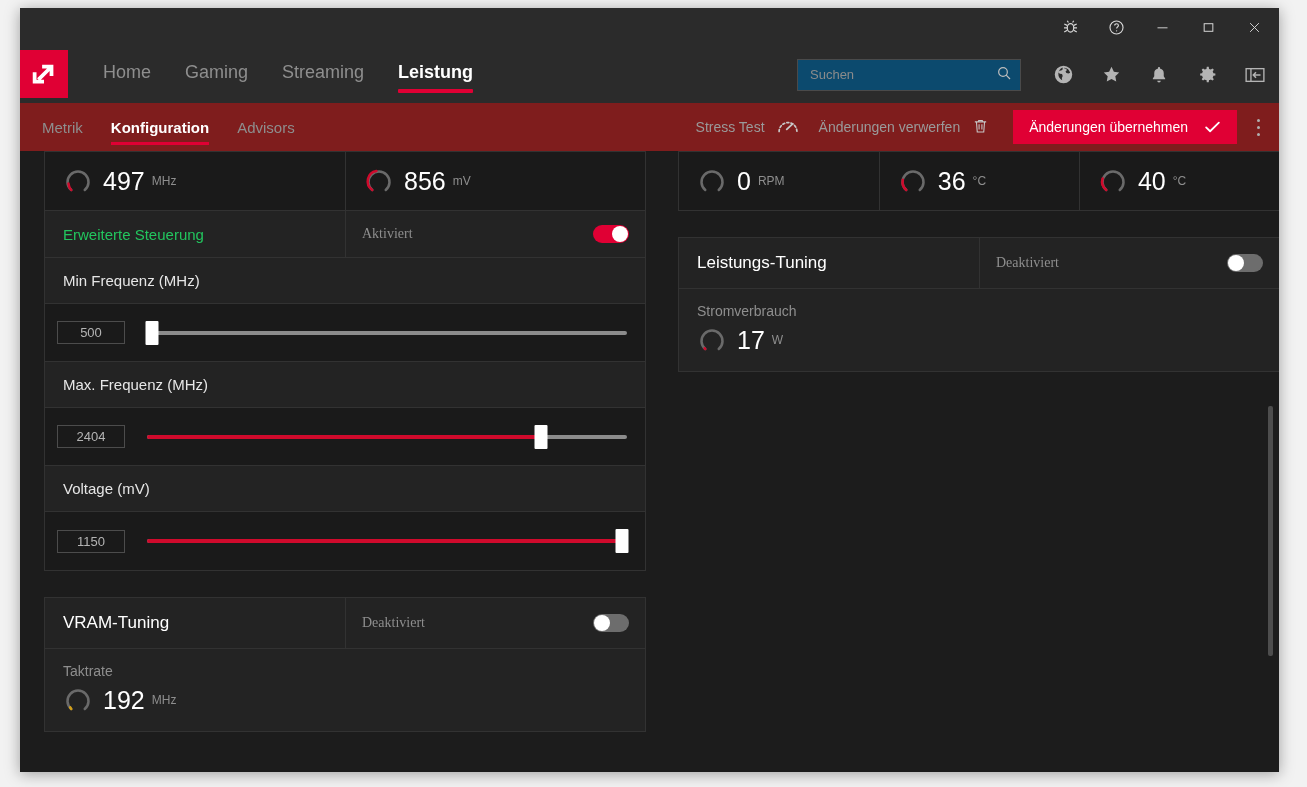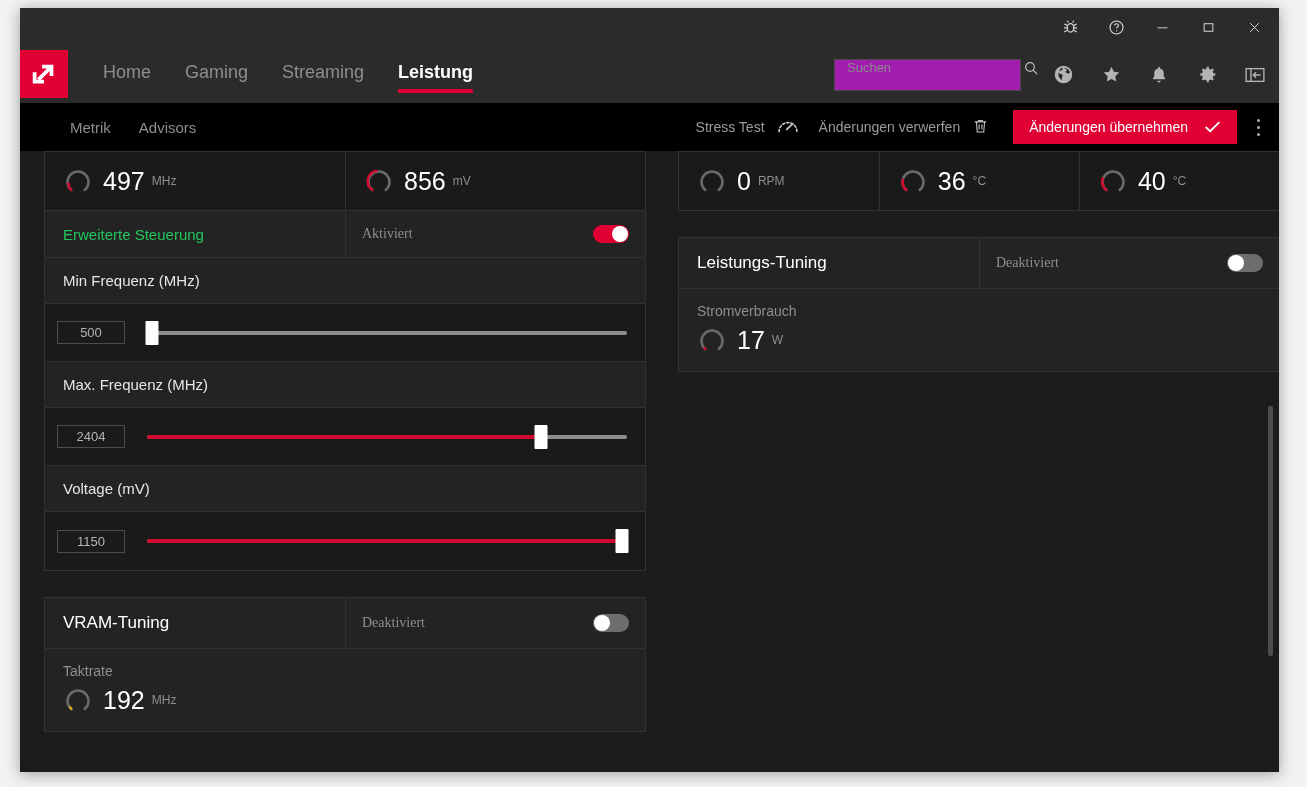--- a/index.html
+++ b/index.html
@@ -67,24 +67,24 @@
     height: 4px; background: #e00034;
     border-radius: 1px;
   }
   .nav-right {
     margin-left: auto;
     display: flex;
     align-items: center;
     padding-right: 0px;
   }
   .searchbox {
-    width: 187px; height: 32px;
+    width: 224px; height: 32px;
     border: 1px solid #4a4a4a;
-    background: #a21caf;
-    display: flex; align-items: flex-start;
+    background: #0c4a6e;
+    display: flex; align-items: center;
     padding: 0 8px 0 12px;
     margin-right: 18px;
   }
   .searchbox input {
     flex: 1;
     background: transparent;
     border: none; outline: none;
     color: #b9b9b9;
     font-size: 13px;
     font-family: "Liberation Sans", sans-serif;
@@ -92,25 +92,25 @@
   .searchbox input::placeholder { color: #8b8b8b; }
   .nav-icon {
     width: 48px; height: 48px;
     display: flex; align-items: center; justify-content: center;
     color: #b4b4b4;
   }
 
   
   .subnav {
     height: 48px;
-    background: #000000;
+    background: #7f1d1d;
     display: flex;
     align-items: center;
     position: relative;
-    padding-left: 36px;
+    padding-left: 8px;
   }
   .subtab {
     position: relative;
     font-size: 15px;
     color: #8e8e8e;
     padding: 0 14px;
     height: 48px;
     display: flex; align-items: center;
     white-space: nowrap;
   }
@@ -424,20 +424,21 @@
           <rect x="2.5" y="3.5" width="21" height="15"></rect>
           <path d="M8.2 3.5 L8.2 18.5"></path>
           <path d="M19.5 11 H11.5 M14.2 7.8 L11 11 L14.2 14.2" stroke-width="1.8"></path>
         </svg>
       </div>
     </div>
   </div>
 
   <div class="subnav">
     <div class="subtab">Metrik</div>
+    <div class="subtab active">Konfiguration</div>
     <div class="subtab">Advisors</div>
 
     <div class="subnav-right">
       <div class="sub-action">
         <span class="lbl">Stress Test</span>
         <span>
           <svg width="22" height="16" viewBox="0 0 26 18" fill="none" stroke="#c8c8c8" stroke-width="2" stroke-linecap="round">
             <path d="M2.5 15.5 A10.5 10.5 0 0 1 23.5 15.5" stroke-dasharray="2.4 2.6"></path>
             <path d="M18.5 6.5 L11.5 13" stroke-width="2.2"></path>
           </svg>

